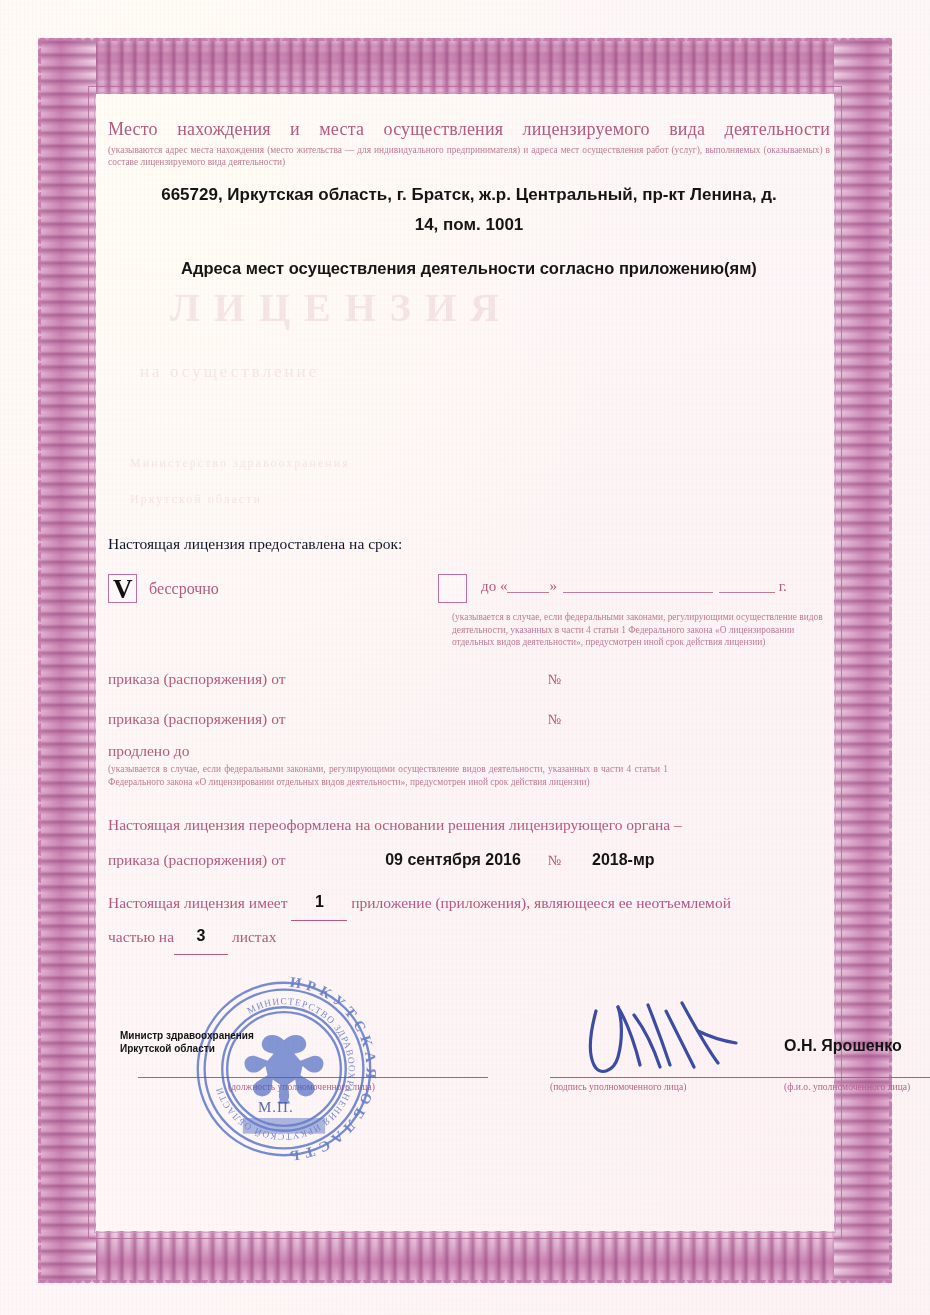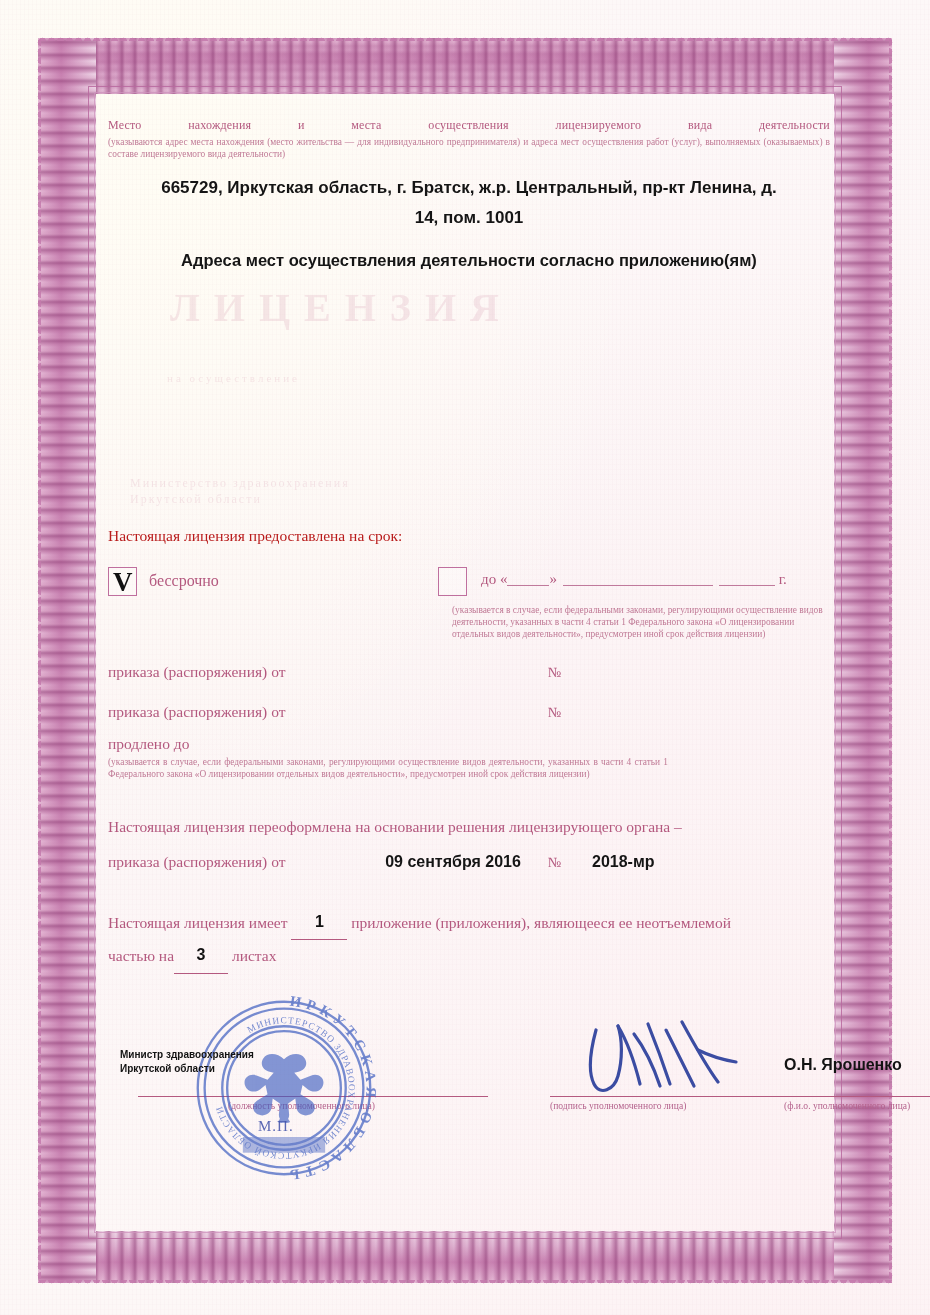--- a/index.html
+++ b/index.html
@@ -111,21 +111,21 @@
   
   .content{
     position:absolute;
     left:108px;top:118px;width:722px;height:1140px;
     z-index:5;
   }
 
   
   .form-head{
     font-family:"Liberation Serif", serif;
-    font-size:12px;color:#b4597f;
+    font-size:18px;color:#b4597f;
     text-align:justify;text-align-last:justify;
     letter-spacing:.2px;
     line-height:1.25;
     margin:0;
   }
   .hint{
     font-family:"Liberation Serif", serif;
     font-size:9.4px;color:#c07a96;
     line-height:1.32;
     margin:3px 0 0 0;
@@ -147,21 +147,21 @@
     margin-top:12px;
   }
   .addr .l2{display:block;}
   .addr .l3{display:block;margin-top:14px;font-size:16.5px;}
 
   
   .blank-zone{height:246px;}
 
   .row-label{
     font-family:"Liberation Serif", serif;
-    font-size:15.5px;color:#b91c1c;line-height:1.9;
+    font-size:15.5px;color:#0f172a;line-height:1.9;
     margin:0;
   }
 
   
   .term-row{
     display:flex;align-items:flex-start;margin-top:16px;
   }
   .term-left{width:330px;display:flex;align-items:center;position:relative;}
   .term-right{flex:1;display:flex;align-items:flex-start;position:relative;}
 
@@ -204,21 +204,21 @@
     font-family:"Liberation Serif", serif;
   }
   .order .from{width:250px;}
   .order .dateval{width:190px;text-align:center;font-size:16px;}
   .order .nosym{width:44px;font-size:14px;}
   .order .noval{font-size:16px;}
 
   .prolong{font-size:15.5px;color:#b4597f;margin-top:14px;font-family:"Liberation Serif", serif;}
 
   
-  .appendix{margin-top:36px;font-size:15.5px;color:#b4597f;line-height:2.05;font-family:"Liberation Serif", serif;}
+  .appendix{margin-top:18px;font-size:15.5px;color:#b4597f;line-height:2.05;font-family:"Liberation Serif", serif;}
   .fill{
     display:inline-block;border-bottom:1.4px solid #b4597f;
     text-align:center;position:relative;
   }
   .fill .v{
     font-family:"Liberation Sans", sans-serif;font-weight:bold;color:#111;font-size:16px;
     position:relative;top:-1px;
   }
   .f1{width:56px;}
   .f2{width:54px;}
@@ -264,22 +264,22 @@
   }
 
   
   .ghost{
     position:absolute;left:0;right:0;
     color:rgba(196,120,150,.16);
     font-family:"Liberation Serif", serif;
     pointer-events:none;user-select:none;
   }
   .g1{top:284px;left:170px;font-size:40px;letter-spacing:14px;font-weight:bold;}
-  .g2{top:372px;left:140px;font-size:11px;letter-spacing:3px;margin-left:27px;}
-  .g3{top:476px;left:130px;font-size:12px;letter-spacing:2px;}
+  .g2{top:362px;left:140px;font-size:17px;letter-spacing:3px;}
+  .g3{top:456px;left:130px;font-size:12px;letter-spacing:2px;}
   .g4{top:492px;left:130px;font-size:12px;letter-spacing:2px;}
 </style>
 </head>
 <body>
 
 <div class="paper"></div>
 
 <div class="border-frame">
   <div class="band top"></div>
   <div class="band bottom"></div>
@@ -351,21 +351,21 @@
     <div class="order">
       <span class="from">приказа (распоряжения)  от</span>
       <span class="dateval typed"></span>
       <span class="nosym">№</span>
       <span class="noval typed"></span>
     </div>
     <div class="prolong">продлено до</div>
     <p class="hint" style="max-width:560px;">(указывается в случае, если федеральными законами, регулирующими осуществление видов деятельности, указанных в части 4 статьи 1 Федерального закона «О лицензировании отдельных видов деятельности», предусмотрен иной срок действия лицензии)</p>
   </section>
 
-  <section class="sect" style="margin-top:36px;">
+  <section class="sect" style="margin-top:27px;">
     <div class="lead">Настоящая лицензия переоформлена на основании решения лицензирующего органа –</div>
     <div class="order">
       <span class="from">приказа (распоряжения)  от</span>
       <span class="dateval typed">09 сентября 2016</span>
       <span class="nosym">№</span>
       <span class="noval typed">2018-мр</span>
     </div>
   </section>
 
   <section class="appendix">

